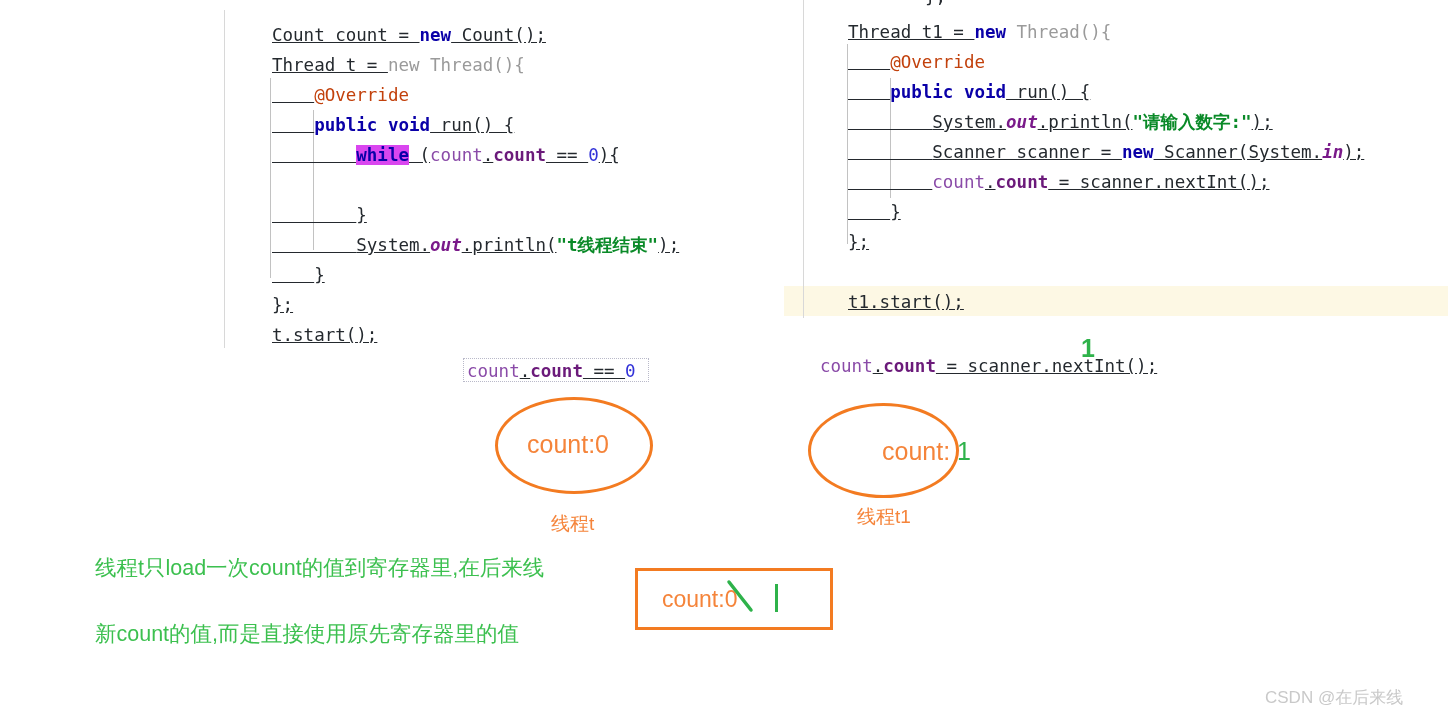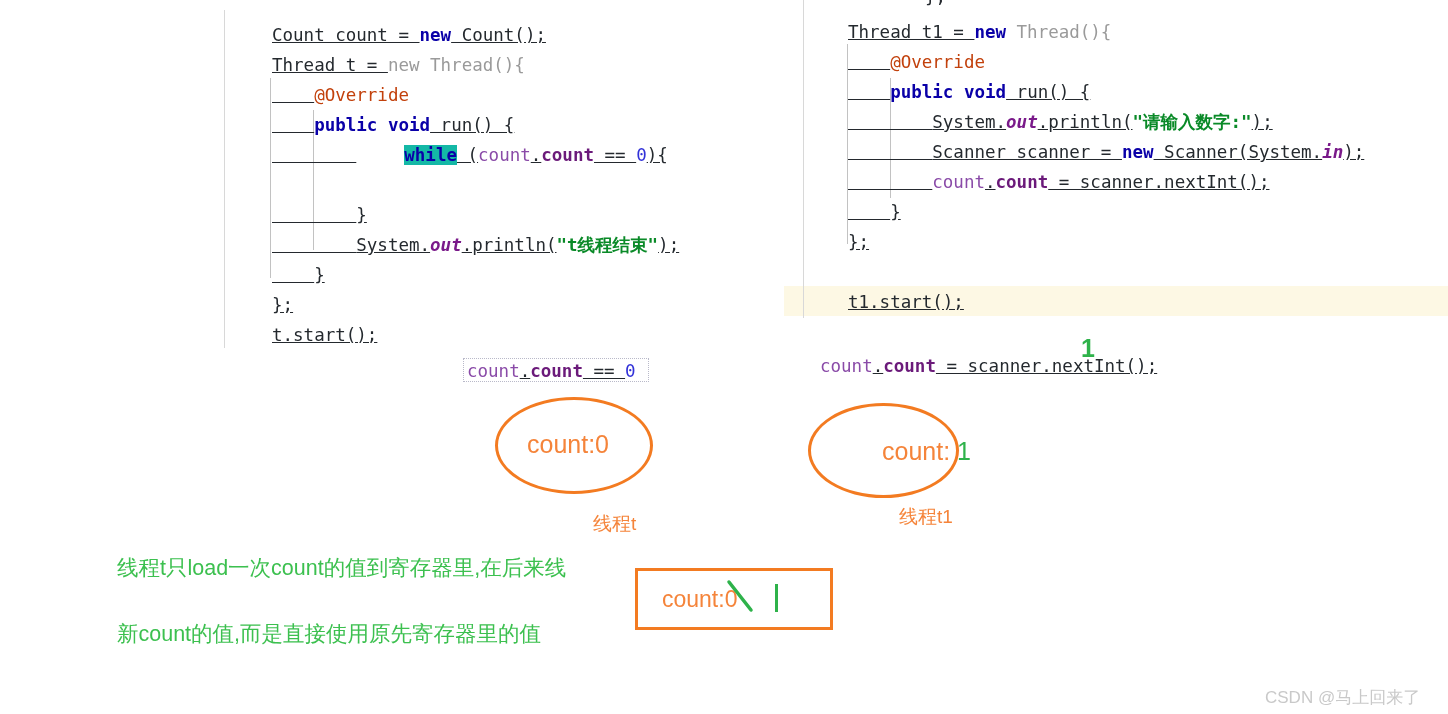--- a/index.html
+++ b/index.html
@@ -33,21 +33,21 @@
   
   .t-plain   { color: #24292e; text-decoration: underline; }
   .t-kw      { color: #0a00a8; font-weight: bold; }
   .t-kw-soft { color: #9a9a9a; }
   .t-anno    { color: #c2410c; }
   .t-str     { color: #0a8a28; font-weight: bold; }
   .t-num     { color: #3232d8; }
   .t-field   { color: #8a4ba8; }
   .t-field-b { color: #6b1a7a; font-weight: bold; }
   .t-static  { color: #7a1a8a; font-weight: bold; font-style: italic; }
-  .t-hl      { background: #14b8a6; margin-left: 48px; }
+  .t-hl      { background: #d946ef; }
 
   
   .guide {
     position: absolute;
     width: 1px;
     background: #d8d8d8;
   }
   .guide.dark { background: #c2c2c2; }
 
   
@@ -83,21 +83,20 @@
     font-size: 25px;
     font-family: "Liberation Sans", sans-serif;
     white-space: pre;
   }
   .ellipse-label {
     position: absolute;
     color: #f5843a;
     font-size: 19px;
     font-family: "Liberation Sans", sans-serif;
     white-space: pre;
-    margin-left: 42px;
   }
   .ink-green { color: #2eb24a; }
 
   
   .green-note {
     position: absolute;
     color: #3cc04f;
     font-size: 21.5px;
     line-height: 33px;
     font-family: "Liberation Sans", sans-serif;
@@ -164,22 +163,22 @@
             font-family:'Liberation Sans',sans-serif; font-size:25px; font-weight:600;">1</div>
 
 <div class="ellipse" style="left:495px; top:397px; width:158px; height:97px;"></div>
 <div class="ellipse-text" style="left:527px; top:430px;"><span>count:0</span></div>
 <div class="ellipse-label" style="left:551px; top:511px;">线程t</div>
 
 <div class="ellipse" style="left:808px; top:403px; width:151px; height:95px;"></div>
 <div class="ellipse-text" style="left:838px; top:437px;margin-left:44px;"><span>count: </span><span class="ink-green">1</span></div>
 <div class="ellipse-label" style="left:857px; top:504px;">线程t1</div>
 
-<div class="green-note" style="left:117px; top:552px;"><span>线程t只load一次count的值到寄存器里,在后来线</span><br><br><span>新count的值,而是直接使用原先寄存器里的值</span></div>
+<div class="green-note" style="left:95px; top:552px;"><span>线程t只load一次count的值到寄存器里,在后来线</span><br><br><span>新count的值,而是直接使用原先寄存器里的值</span></div>
 
 <div class="orange-rect" style="left:635px; top:568px; width:198px; height:62px;"></div>
 <div class="rect-text" style="left:662px; top:586px;">count:0</div>
 <svg class="strike-mark" width="34" height="36" style="left:723px; top:578px;">
   <path d="M6 4 L28 32" stroke="#2eb24a" stroke-width="3.5" fill="none" stroke-linecap="round"></path>
 </svg>
 <div class="cursor-bar" style="left:775px; top:584px; height:28px;"></div>
 
-<div class="watermark" style="left:1265px; top:686px;">CSDN @马上回来了</div>
+<div class="watermark" style="left:1265px; top:686px;">CSDN @在后来线</div>
 
 </body></html>

